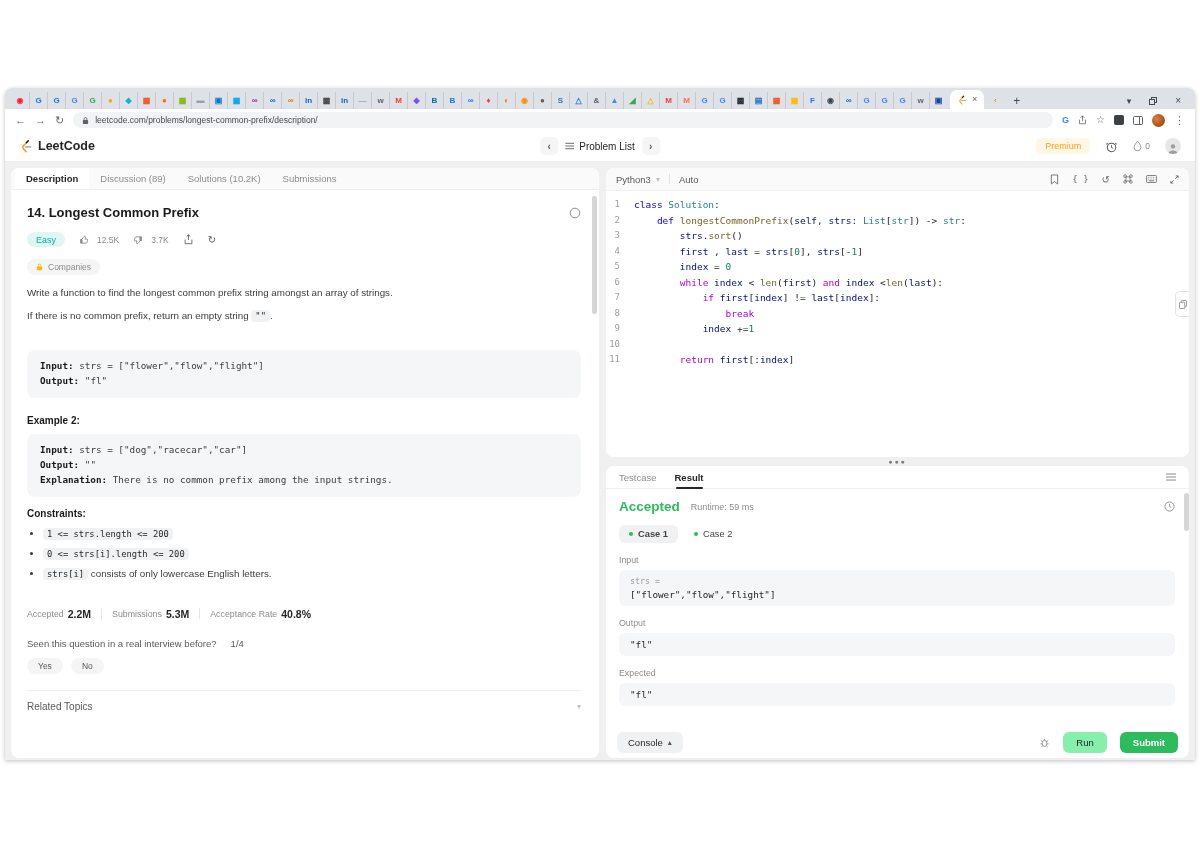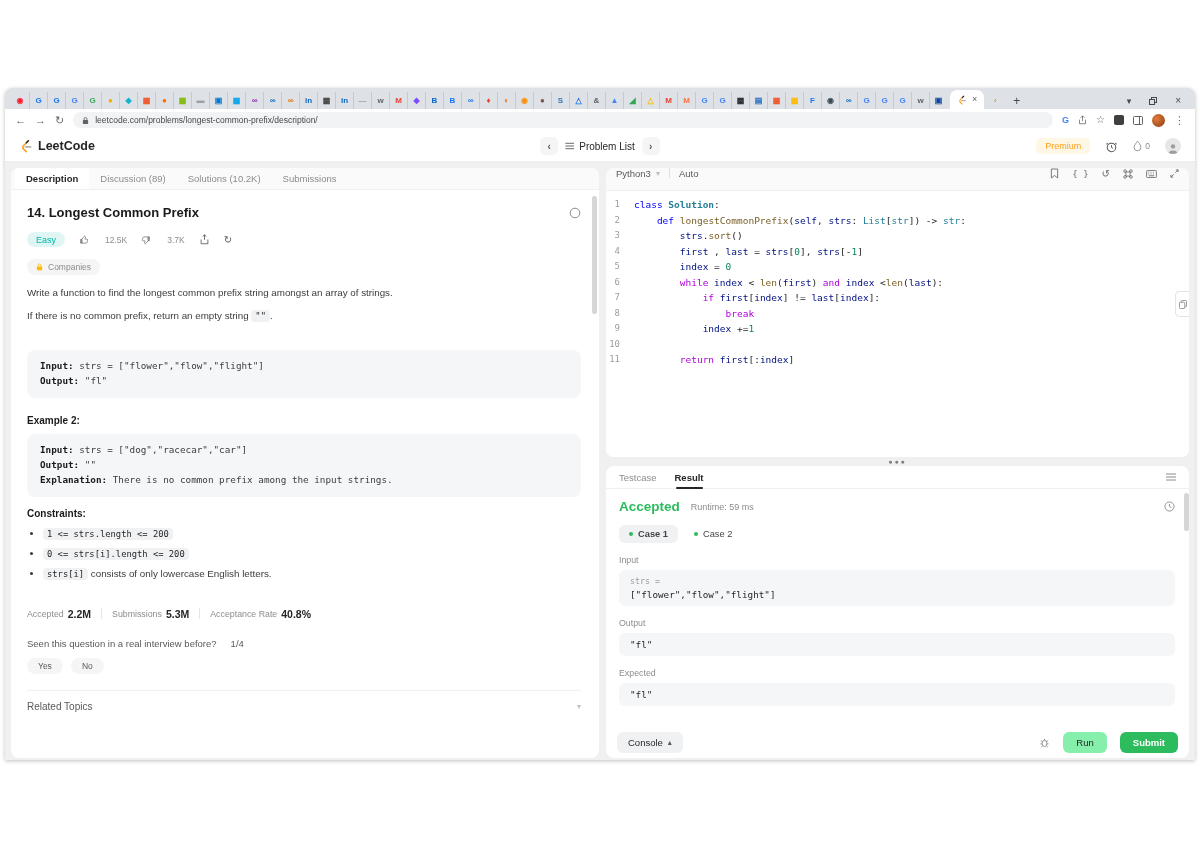--- a/index.html
+++ b/index.html
@@ -41,21 +41,21 @@
   .rightcol{flex:1;display:flex;flex-direction:column;min-width:0}
   
   .dtabs{height:22px;background:#fafafa;border-bottom:1px solid #f0f0f0;display:flex;align-items:center;padding:0 4px;font-size:9.5px;color:#8c8c8c;flex:none}
   .dtab{padding:0 11px;height:100%;display:flex;align-items:center}
   .dtab.active{color:#262626;font-weight:700;background:#fff}
   .dbody{flex:1;padding:11px 18px 0 16px;font-size:10px;color:#262626;overflow:hidden;position:relative}
   .titlerow{display:flex;align-items:flex-start;justify-content:space-between;margin-top:4px}
   .ptitle{font-size:13px;font-weight:700;color:#1a1a1a}
   .metarow{display:flex;align-items:center;gap:14px;margin-top:12px;color:#595959}
   .easy{font-size:9px;color:#00b8a3;background:rgba(0,184,163,.12);border-radius:10px;padding:2.5px 9px}
-  .mstat{display:flex;align-items:center;gap:16px;font-size:8.5px;color:#8c8c8c}
+  .mstat{display:flex;align-items:center;gap:8px;font-size:8.5px;color:#8c8c8c}
   .companies{display:inline-flex;align-items:center;gap:5px;margin-top:12px;background:#f5f5f5;border-radius:10px;padding:3px 9px;font-size:8.5px;color:#8c8c8c}
   .para{margin-top:11px;line-height:1.5;font-size:9.8px;color:#3c3c3c}
   code.chip{font-family:"DejaVu Sans Mono",monospace;font-size:8.8px;background:#f0f1f3;border-radius:4px;padding:1px 4px;color:#262626}
   .ex{margin-top:17px}
   .ex:first-of-type{margin-top:27px}
   .ex-h{font-size:10px;font-weight:700;color:#1a1a1a}
   .prebox{margin-top:8px;background:#f5f6f7;border-radius:8px;padding:9px 13px;font-family:"DejaVu Sans Mono",monospace;font-size:9.3px;line-height:1.6;color:#3c3c3c}
   .prebox strong{color:#1a1a1a}
   .consh{margin-top:11px;font-size:10px;font-weight:700;color:#1a1a1a}
   ul.cons{margin-top:4px;padding-left:16px}
@@ -65,21 +65,21 @@
   .sval{font-size:10.5px;font-weight:700;color:#262626;margin-left:4px}
   .ssep{width:1px;height:11px;background:#e5e5e5;margin:0 10px}
   .survey{margin-top:18px;font-size:9.5px;color:#595959;display:flex;gap:14px}
   .pillrow{margin-top:9px;display:flex;gap:8px}
   .pill{background:#f5f5f5;border-radius:10px;padding:3px 11px;font-size:8.5px;color:#595959}
   .relrow{margin-top:16px;border-top:1px solid #f0f0f0;padding-top:10px;display:flex;justify-content:space-between;align-items:center;font-size:10px;color:#595959}
   .chev{color:#bfbfbf;font-size:8px}
   .vscroll{position:absolute;right:2px;width:5px;background:#d6d6d6;border-radius:3px}
   
   .editor{height:289px;display:flex;flex-direction:column;flex:none}
-  .ehead{height:23px;background:#fafafa;border-bottom:1px solid #f0f0f0;display:flex;align-items:flex-start;padding:0 10px;gap:9px;flex:none}
+  .ehead{height:23px;background:#fafafa;border-bottom:1px solid #f0f0f0;display:flex;align-items:center;padding:0 10px;gap:9px;flex:none}
   .lang{display:flex;align-items:center;gap:5px;font-size:9.5px;color:#595959}
   .vdiv{width:1px;height:10px;background:#e0e0e0}
   .autobtn{font-size:9.5px;color:#595959;display:flex;align-items:center;gap:4px}
   .eicons{margin-left:auto;display:flex;gap:13px;align-items:center;color:#6b6b6b}
   .braces{font-size:9px;color:#6b6b6b;font-family:"DejaVu Sans Mono",monospace}
   .ecode{flex:1;padding-top:6px;font-family:"DejaVu Sans Mono",monospace;font-size:9.5px;line-height:15.5px;position:relative;overflow:hidden;background:#fff}
   .cline{display:flex}
   .ln{width:28px;text-align:right;color:#9d9d9d;padding-right:14px;flex:none;font-size:9px}
   .ltxt{white-space:pre}
   .copybtn{position:absolute;right:0;top:100px;width:14px;height:26px;background:#fff;border:1px solid #e3e3e3;border-right:none;border-radius:5px 0 0 5px;display:flex;align-items:center;justify-content:center;color:#8c8c8c}
@@ -527,21 +527,21 @@
                 <svg width="9" height="9" viewBox="0 0 10 10">
                   <path d="M6.5 1H9v2.5M9 1 5.8 4.2M3.5 9H1V6.5M1 9l3.2-3.2" stroke="#6b6b6b" fill="none"></path>
                 </svg>
               </span>
           </div>
         </div>
         <div class="ecode">
           <div>
               <div class="cline">
                 <span class="ln">1</span>
-                <span class="ltxt"><span style="color: rgb(0, 0, 255);">class </span><span style="color: rgb(38, 127, 153); font-weight: bold;">Solution</span><span style="color: rgb(31, 31, 31);">:</span></span>
+                <span class="ltxt"><span style="color: rgb(0, 0, 255);">class </span><span style="color: rgb(38, 127, 153);">Solution</span><span style="color: rgb(31, 31, 31);">:</span></span>
               </div>
               <div class="cline">
                 <span class="ln">2</span>
                 <span class="ltxt"><span style="color: rgb(31, 31, 31);">    </span><span style="color: rgb(0, 0, 255);">def </span><span style="color: rgb(121, 94, 38);">longestCommonPrefix</span><span style="color: rgb(31, 31, 31);">(</span><span style="color: rgb(0, 16, 128);">self</span><span style="color: rgb(31, 31, 31);">, </span><span style="color: rgb(0, 16, 128);">strs</span><span style="color: rgb(31, 31, 31);">: </span><span style="color: rgb(38, 127, 153);">List</span><span style="color: rgb(31, 31, 31);">[</span><span style="color: rgb(38, 127, 153);">str</span><span style="color: rgb(31, 31, 31);">]) -&gt; </span><span style="color: rgb(38, 127, 153);">str</span><span style="color: rgb(31, 31, 31);">:</span></span>
               </div>
               <div class="cline">
                 <span class="ln">3</span>
                 <span class="ltxt"><span style="color: rgb(31, 31, 31);">        </span><span style="color: rgb(0, 16, 128);">strs</span><span style="color: rgb(31, 31, 31);">.</span><span style="color: rgb(121, 94, 38);">sort</span><span style="color: rgb(31, 31, 31);">()</span></span>
               </div>
               <div class="cline">

